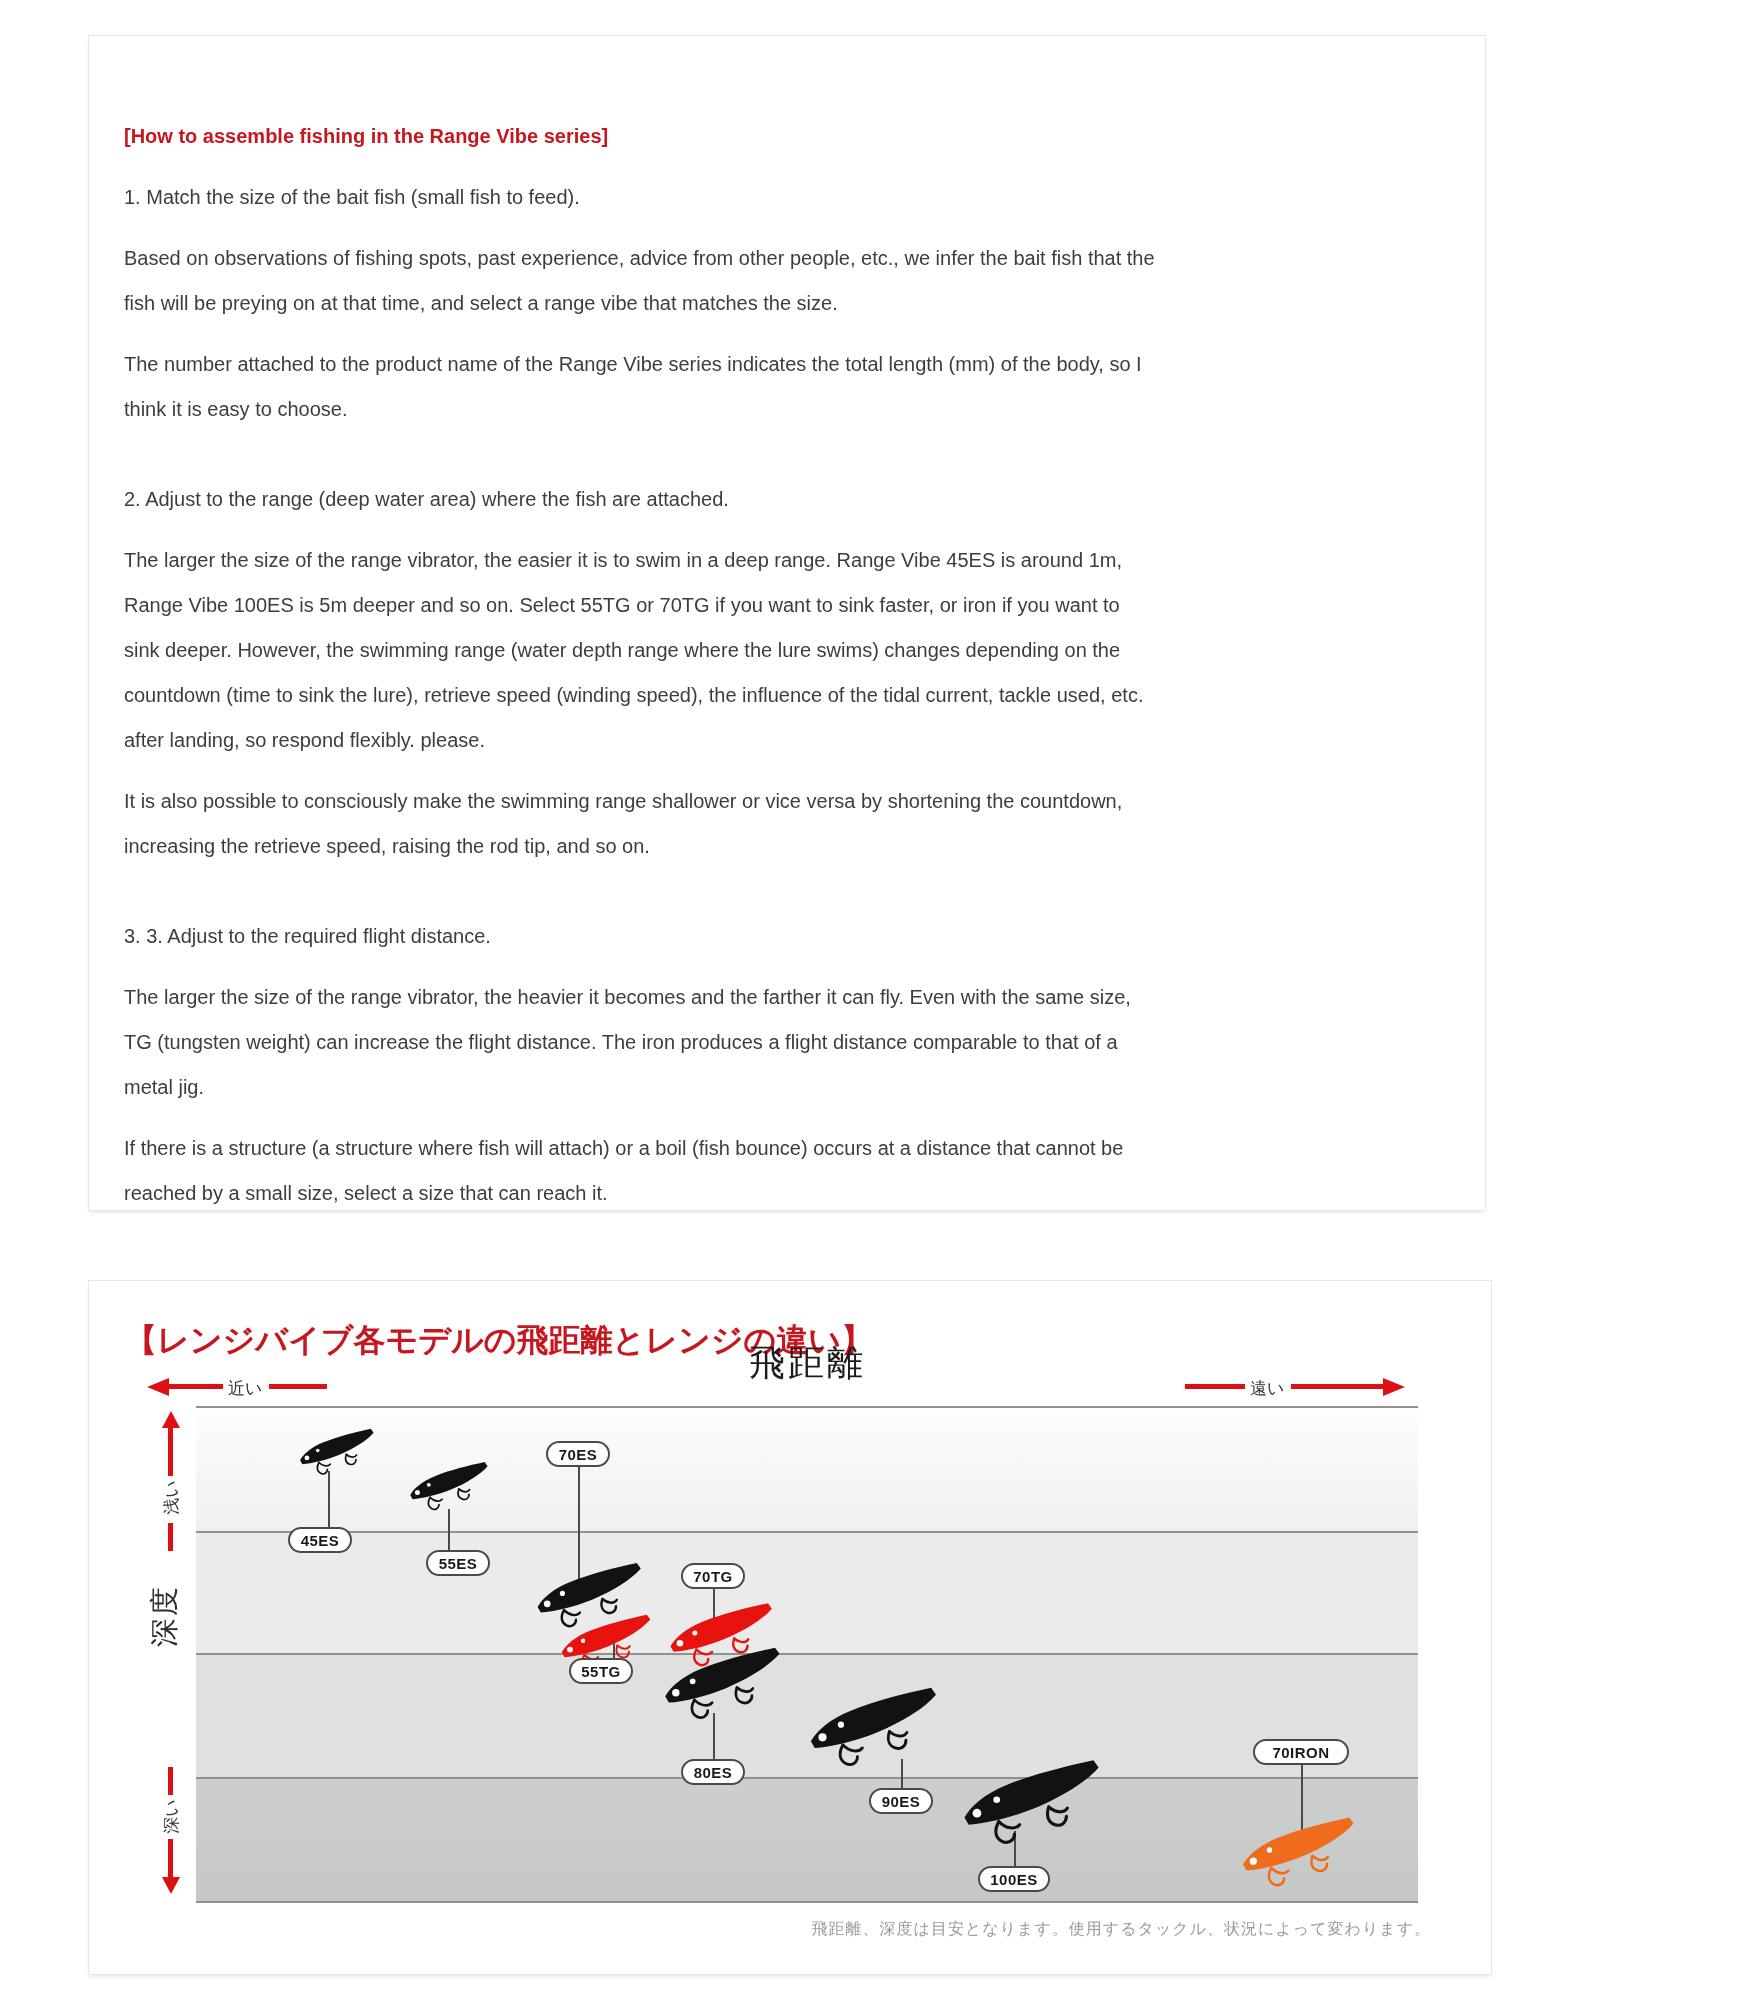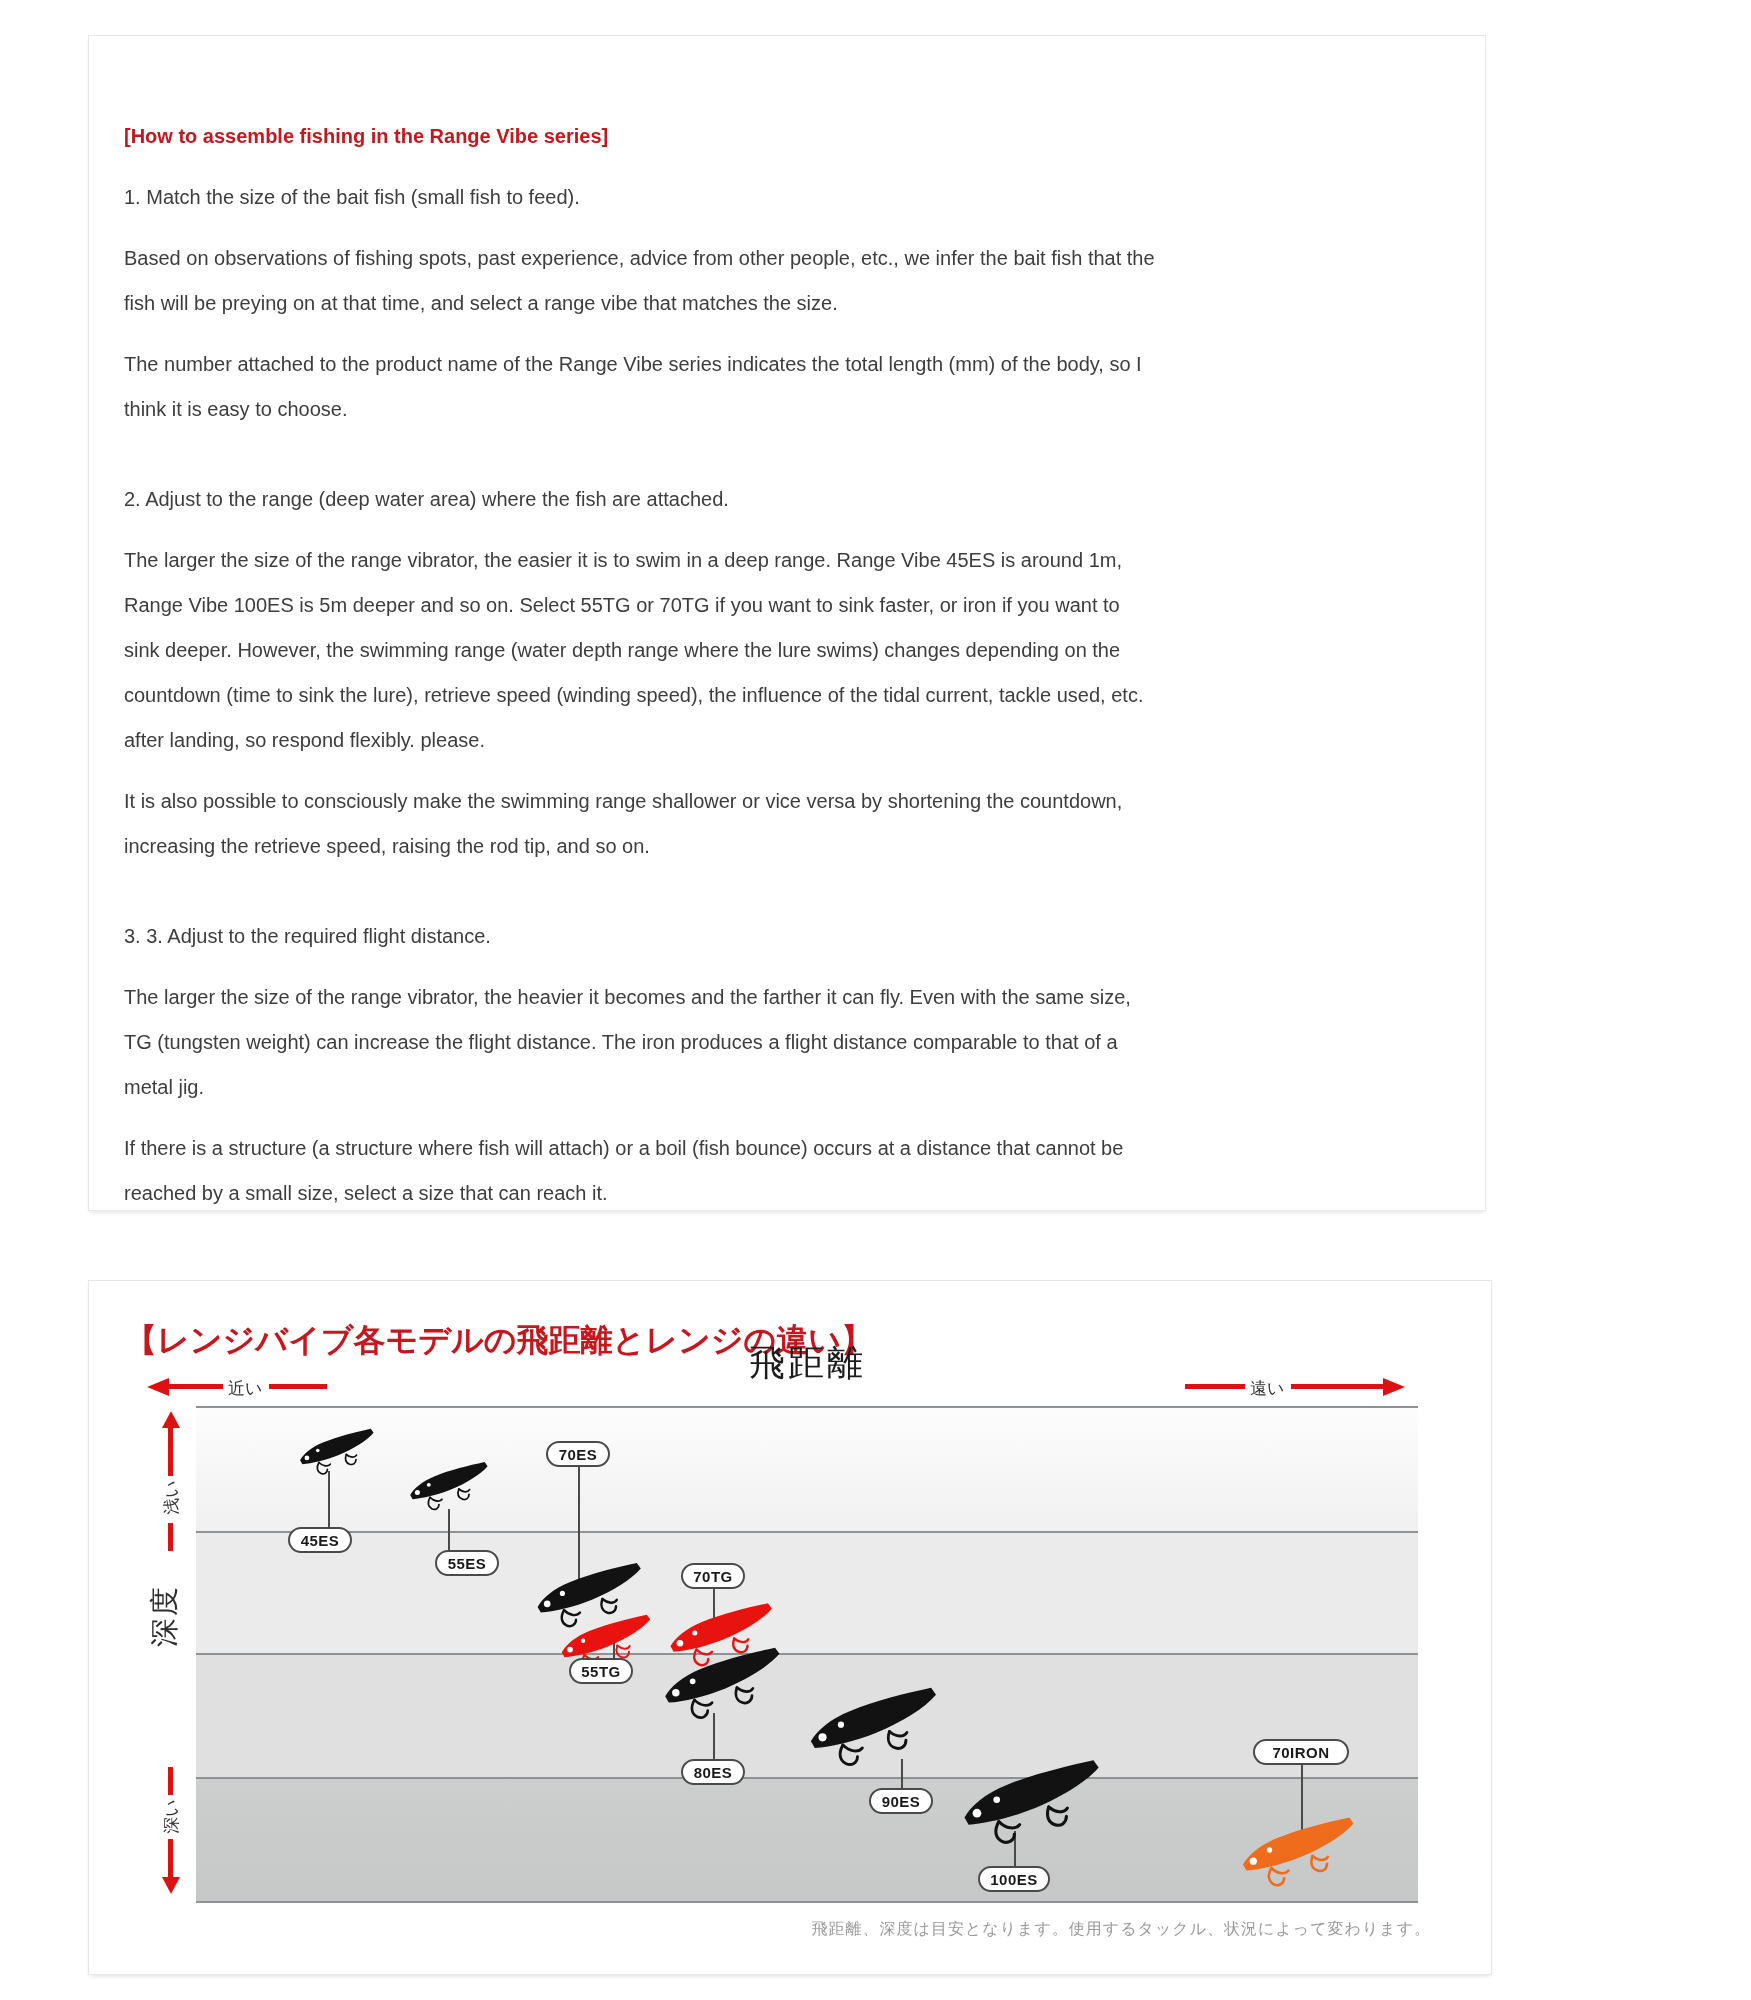--- a/index.html
+++ b/index.html
@@ -122,21 +122,21 @@
   <div class="conn" style="left:239px;top:190px;height:56px;"></div>
   <svg class="lure lure-black" style="left:207px;top:145px;width:80px;height:57px;">
       <use href="#lure-shape"></use>
     </svg>
   <div class="pill" style="left:199px;top:246px;width:64px;">45ES</div>
 
   <div class="conn" style="left:359px;top:228px;height:41px;"></div>
   <svg class="lure lure-black" style="left:317px;top:178px;width:84px;height:60px;">
       <use href="#lure-shape"></use>
     </svg>
-  <div class="pill" style="left:346px;top:269px;width:64px;">55ES</div>
+  <div class="pill" style="left:337px;top:269px;width:64px;">55ES</div>
 
   <div class="conn" style="left:489px;top:186px;height:116px;"></div>
   <div class="pill" style="left:457px;top:160px;width:64px;">70ES</div>
   <svg class="lure lure-black" style="left:443px;top:278px;width:112px;height:80px;">
       <use href="#lure-shape"></use>
     </svg>
 
   <div class="conn" style="left:524px;top:358px;height:20px;"></div>
   <svg class="lure lure-red" style="left:468px;top:330px;width:96px;height:69px;">
       <use href="#lure-shape"></use>

